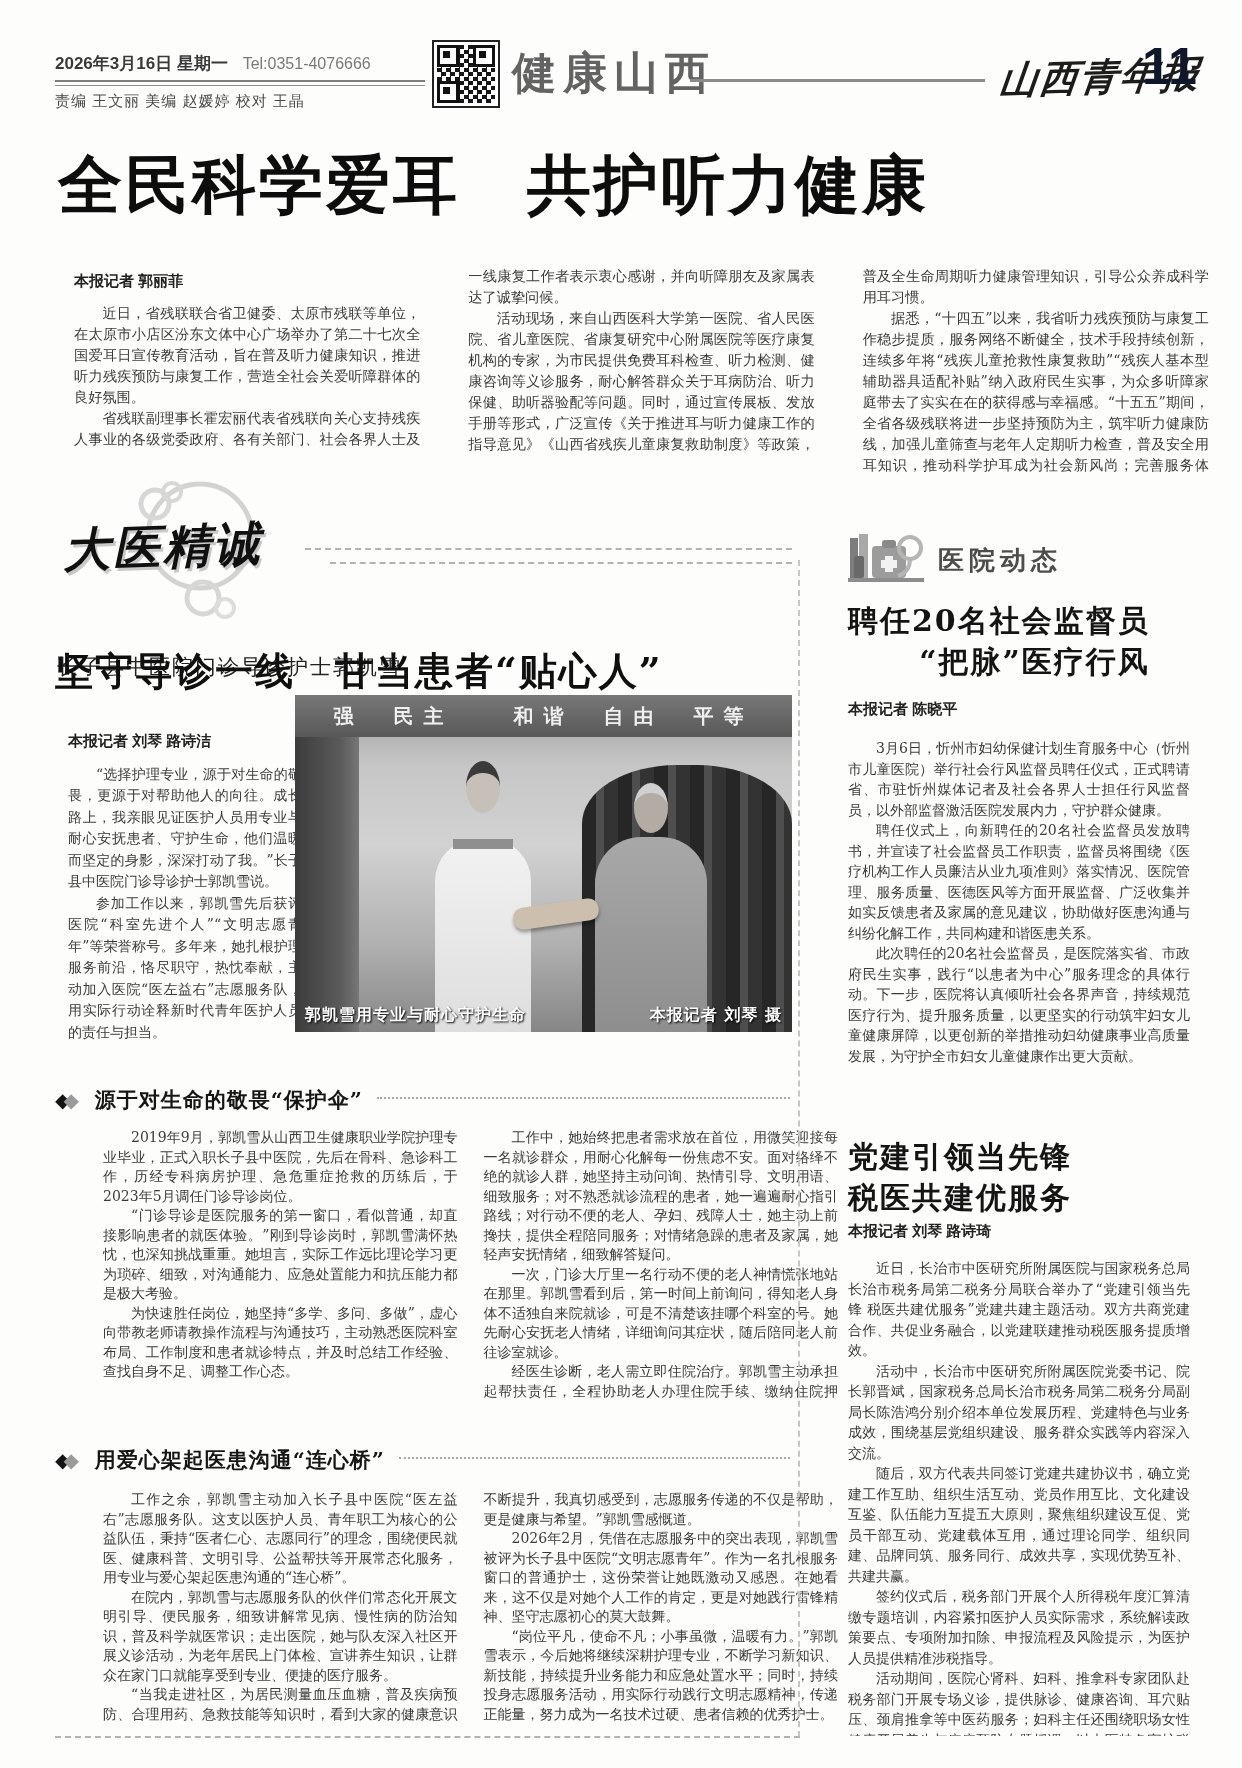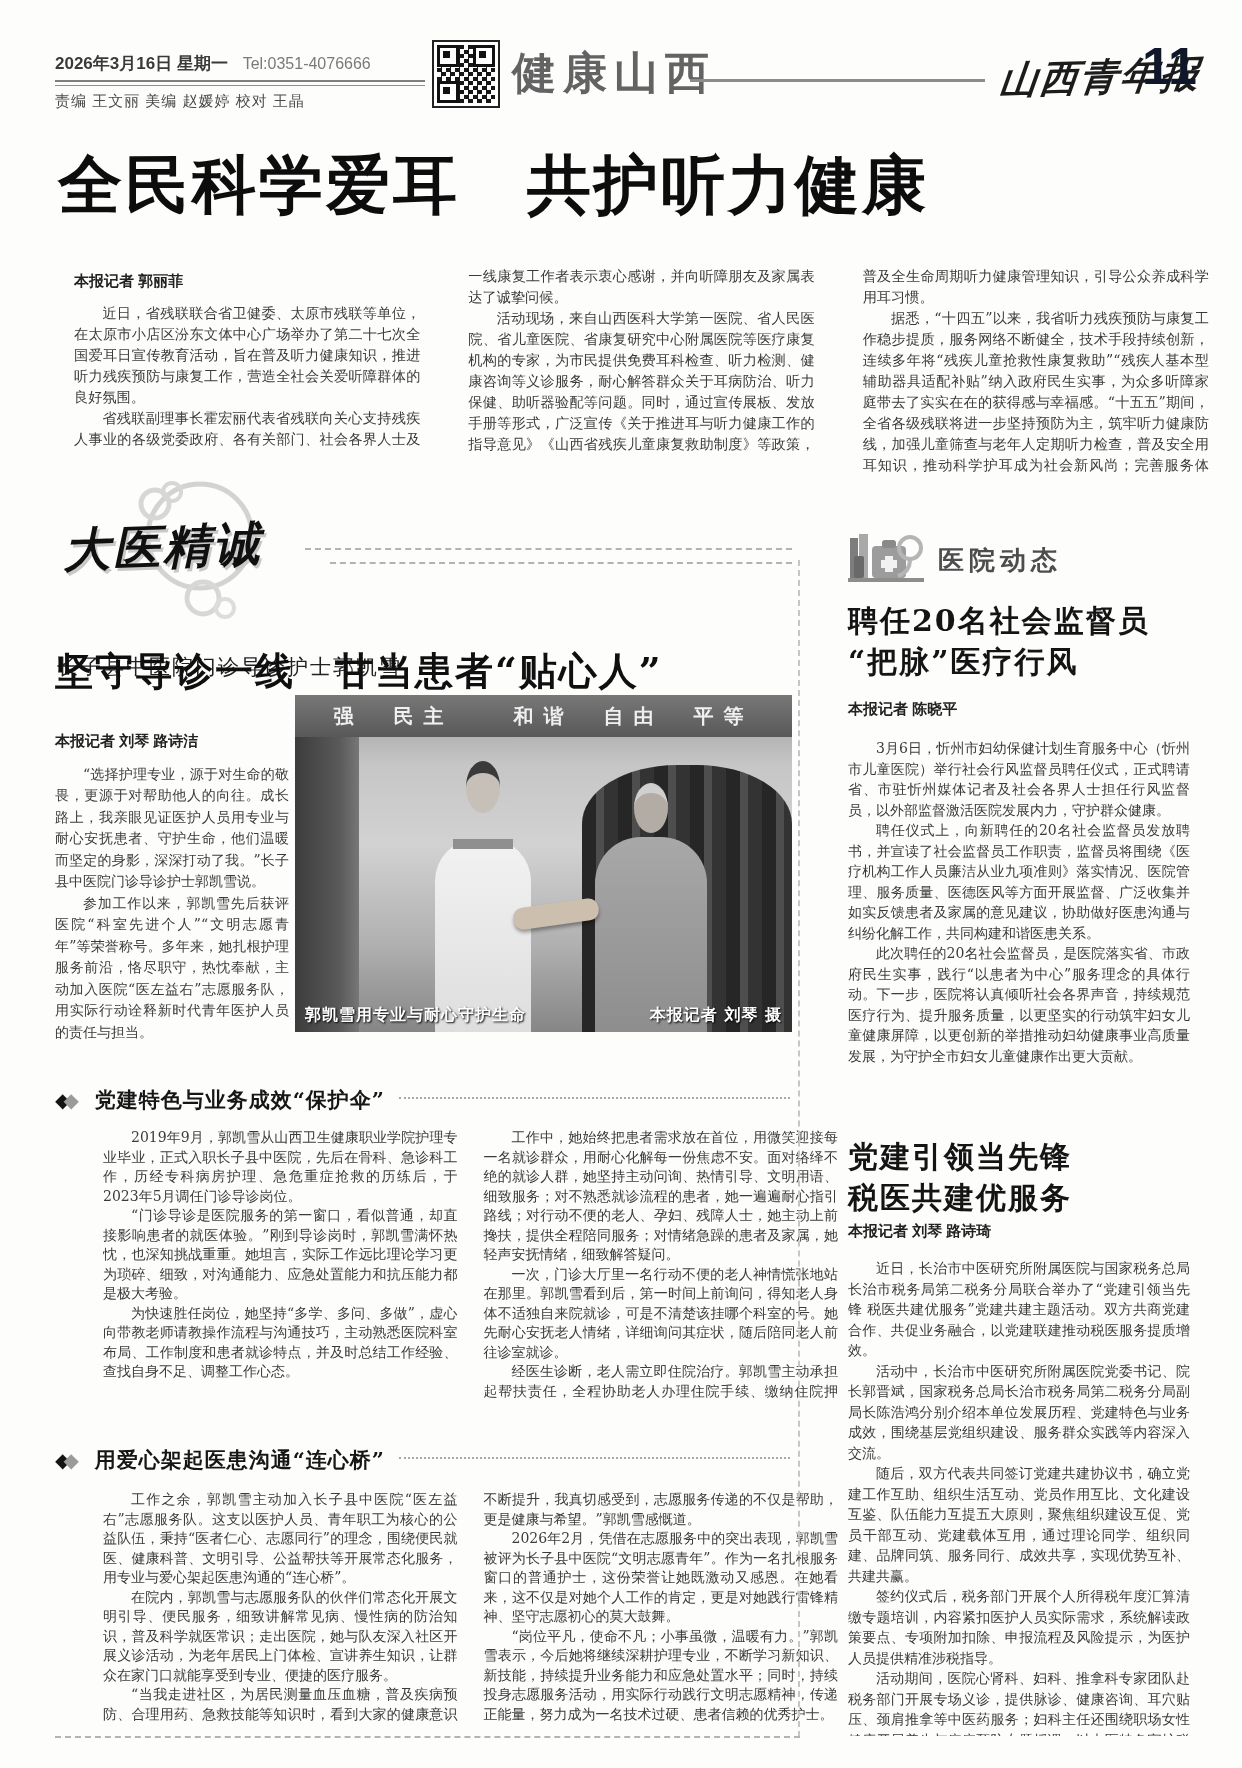--- a/index.html
+++ b/index.html
@@ -71,21 +71,21 @@
   .d1{color:#141414;} .d2{color:#9b9b9b;margin-left:-7px;}
   .sec-title{margin-left:16px;font-size:21px;font-weight:900;color:#161616;letter-spacing:1px;white-space:nowrap;}
   .leader{flex:1;border-bottom:2px dotted #a9a9a9;margin:0 0 4px 14px;height:0;}
   .cols2{column-count:2;column-gap:26px;}
   .feat-body{width:735px;font-size:14px;line-height:19.5px;margin-left:48px;}
 
   
   .badge{display:flex;align-items:flex-end;}
   .badge-label{font-family:"Liberation Sans","DejaVu Sans",sans-serif;font-size:26px;font-weight:bold;
      color:#4d4d4d;letter-spacing:5px;margin:0 0 6px 14px;text-align:center;}
-  .side-title{font-size:30px;line-height:41px;font-weight:900;color:#141414;letter-spacing:2px;}
+  .side-title{font-size:30px;line-height:41px;font-weight:900;color:#141414;letter-spacing:2px;text-align:right;}
   .side-body{width:342px;font-size:14px;line-height:20.5px;}
 </style>
 </head>
 <body>
 
 <div class="page">
 
   <div class="abs dateline" style="left:55px;top:52px;">
     <span>2026年3月16日 星期一</span>
     <span class="tel">Tel:0351-4076666</span>
@@ -133,21 +133,21 @@
       <circle cx="100" cy="132" r="9" fill="none" stroke="#cccccc" stroke-width="4"></circle>
     </svg>
     <div class="logo-text">大医精诚</div>
   </div>
   <div class="abs dash" style="left:305px;top:548px;width:487px;"></div>
   <div class="abs dash" style="left:330px;top:562px;width:462px;"></div>
 
   <div class="abs kicker" style="left:57px;top:614px;">长子县中医院门诊导诊护士郭凯雪</div>
   <div class="abs feat-headline" style="left:55px;top:646px;">坚守导诊一线　甘当患者“贴心人”</div>
 
-  <div class="abs intro bodytext" style="left:55px;top:730px;">
+  <div class="abs intro bodytext" style="left:68px;top:730px;">
     <div class="byline">本报记者 刘琴 路诗洁</div>
     <div>
         <p>“选择护理专业，源于对生命的敬畏，更源于对帮助他人的向往。成长路上，我亲眼见证医护人员用专业与耐心安抚患者、守护生命，他们温暖而坚定的身影，深深打动了我。”长子县中医院门诊导诊护士郭凯雪说。</p>
         <p>参加工作以来，郭凯雪先后获评医院“科室先进个人”“文明志愿青年”等荣誉称号。多年来，她扎根护理服务前沿，恪尽职守，热忱奉献，主动加入医院“医左益右”志愿服务队，用实际行动诠释新时代青年医护人员的责任与担当。</p>
       </div>
   </div>
 
   <div class="abs photo" style="left:295px;top:695px;">
     <div class="photo-banner">强　民主　　和谐　自由　平等</div>
     <div class="furn-left"></div>
@@ -165,21 +165,21 @@
     <div class="handshake"></div>
     <div class="caption-bar">
       <span>郭凯雪用专业与耐心守护生命</span>
       <span>本报记者 刘琴 摄</span>
     </div>
   </div>
 
   <div class="abs sec-head" style="left:55px;top:1086px;">
     <span class="diamond d1">◆</span>
     <span class="diamond d2">◆</span>
-    <span class="sec-title">党建特色与业务成效“保护伞”</span>
+    <span class="sec-title">源于对生命的敬畏“保护伞”</span>
     <span class="leader"></span>
   </div>
   <div class="abs cols2 bodytext feat-body" style="left:55px;top:1128px;height:280px;overflow:hidden;">
       <p>2019年9月，郭凯雪从山西卫生健康职业学院护理专业毕业，正式入职长子县中医院，先后在骨科、急诊科工作，历经专科病房护理、急危重症抢救的历练后，于2023年5月调任门诊导诊岗位。</p>
       <p>“门诊导诊是医院服务的第一窗口，看似普通，却直接影响患者的就医体验。”刚到导诊岗时，郭凯雪满怀热忱，也深知挑战重重。她坦言，实际工作远比理论学习更为琐碎、细致，对沟通能力、应急处置能力和抗压能力都是极大考验。</p>
       <p>为快速胜任岗位，她坚持“多学、多问、多做”，虚心向带教老师请教操作流程与沟通技巧，主动熟悉医院科室布局、工作制度和患者就诊特点，并及时总结工作经验、查找自身不足、调整工作心态。</p>
       <p>工作中，她始终把患者需求放在首位，用微笑迎接每一名就诊群众，用耐心化解每一份焦虑不安。面对络绎不绝的就诊人群，她坚持主动问询、热情引导、文明用语、细致服务；对不熟悉就诊流程的患者，她一遍遍耐心指引路线；对行动不便的老人、孕妇、残障人士，她主动上前搀扶，提供全程陪同服务；对情绪急躁的患者及家属，她轻声安抚情绪，细致解答疑问。</p>
       <p>一次，门诊大厅里一名行动不便的老人神情慌张地站在那里。郭凯雪看到后，第一时间上前询问，得知老人身体不适独自来院就诊，可是不清楚该挂哪个科室的号。她先耐心安抚老人情绪，详细询问其症状，随后陪同老人前往诊室就诊。</p>
       <p>经医生诊断，老人需立即住院治疗。郭凯雪主动承担起帮扶责任，全程协助老人办理住院手续、缴纳住院押金，又护送老人到住院病房，与病房护士认真做好交接。直到老人的家属赶到，各项事宜安顿妥当，她才放心返回导诊岗位。正是这一件件小事，汇聚成温暖的力量，为病患撑起了安心就医的“保护伞”。</p>
     </div>

